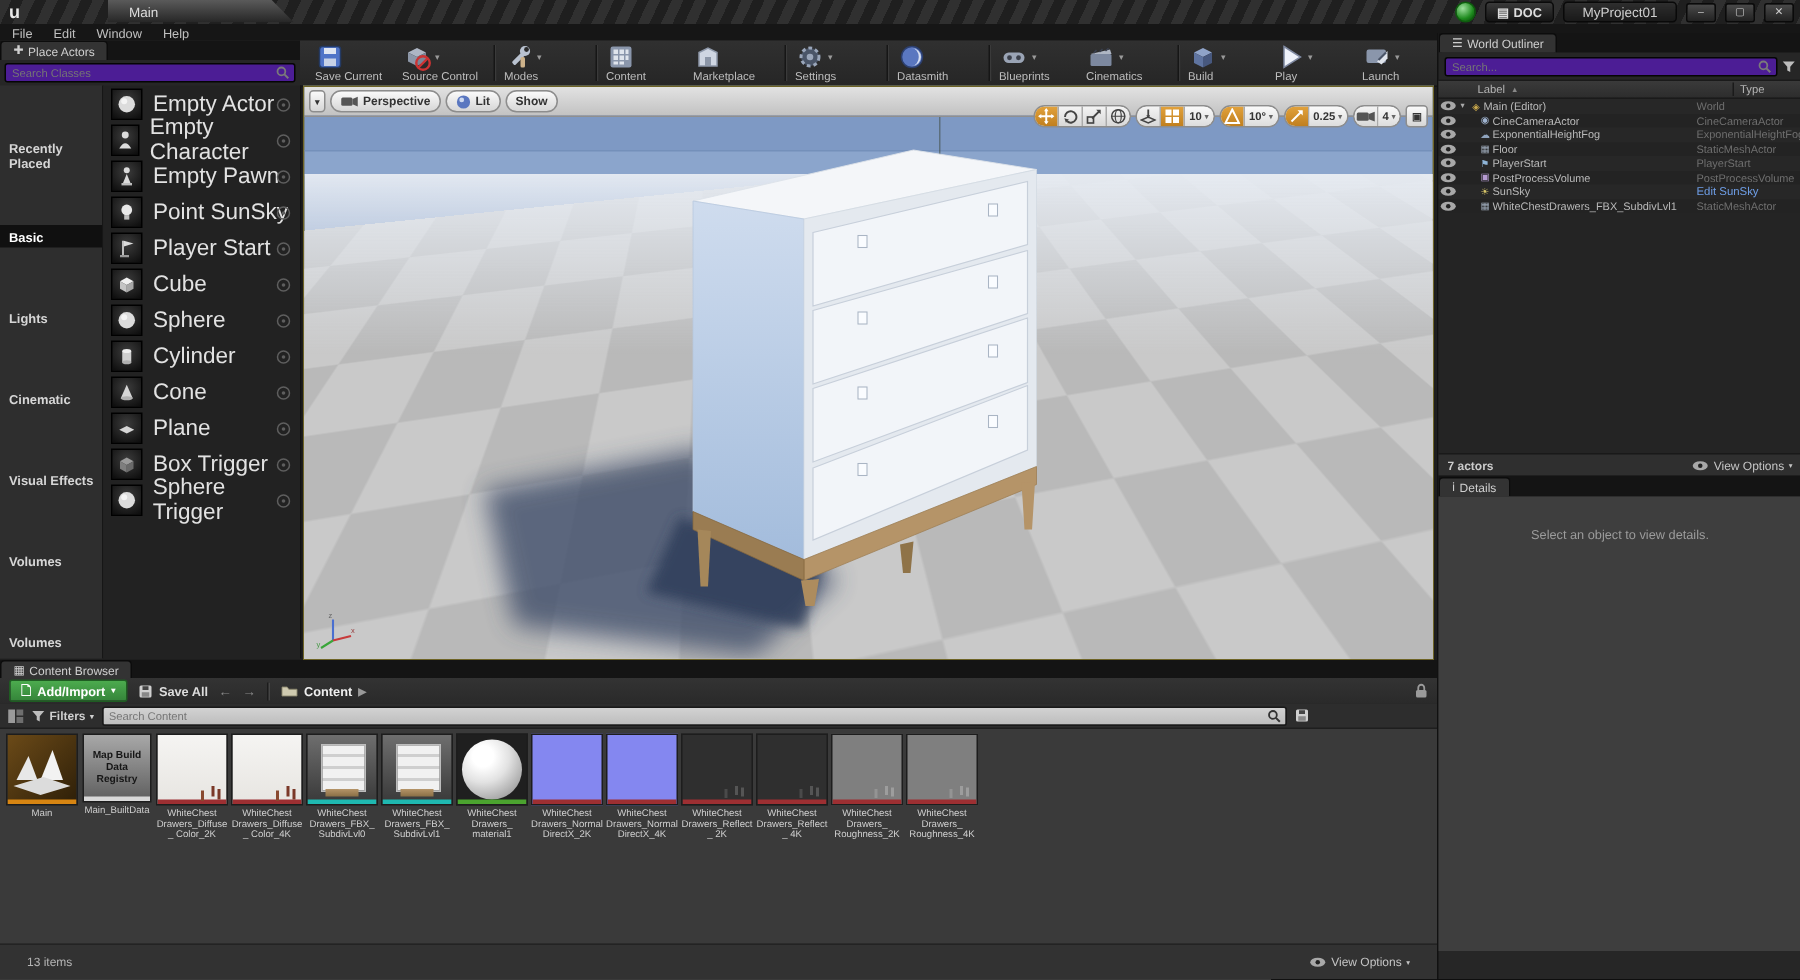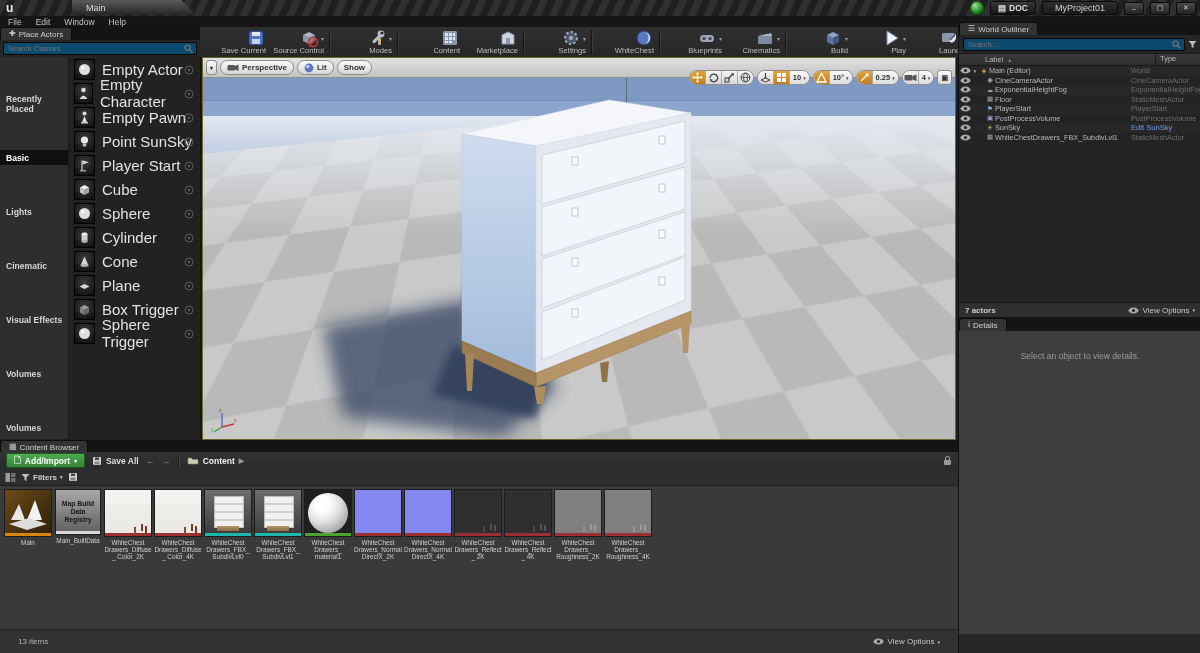--- a/index.html
+++ b/index.html
@@ -20,35 +20,35 @@
 
   
   .menubar{position:absolute;left:0;top:16px;width:1200px;height:11px;background:#161616;display:flex;align-items:center;gap:14px;padding-left:8px;font-size:8.5px;color:#c0c0c0;}
   .menu-item{cursor:default;}
 
   
   .left-panel{position:absolute;left:0;top:27px;width:200px;height:412px;background:#262626;border-right:1px solid #111;}
   .tabstrip{height:13px;background:#141414;display:flex;align-items:flex-end;}
   .tab{background:#333;border:1px solid #0c0c0c;border-bottom:none;border-radius:3px 3px 0 0;height:12px;display:flex;align-items:center;gap:3px;padding:0 8px;font-size:8px;color:#cfcfcf;}
   .pa-search-row{padding:2px 3px;}
-  .searchbox{position:relative;height:11px;background:#0c4a6e;border:1px solid #050505;border-radius:2px;display:flex;align-items:center;}
+  .searchbox{position:relative;height:11px;background:#4c1d95;border:1px solid #050505;border-radius:2px;display:flex;align-items:center;}
   .searchbox input{flex:1;background:transparent;border:none;color:#9a9a9a;font-size:7.5px;padding:0 4px;height:10px;}
   .pa-body{display:flex;position:absolute;top:30px;bottom:0;left:0;right:0;}
   .pa-cats{width:68px;background:#2e2e2e;border-right:1px solid #161616;}
   .pa-cat{height:15px;display:flex;align-items:center;padding-left:6px;font-size:8.6px;font-weight:bold;color:#d6d6d6;margin-top:39px;}
   .pa-cat.sel{background:#101010;color:#fff;}
   .pa-items{flex:1;background:#222;overflow:hidden;}
   .pa-item{height:24px;display:flex;align-items:center;gap:7px;padding-left:5px;position:relative;}
   .pa-thumb{width:19px;height:19px;background:radial-gradient(circle at 50% 35%,#3c3c3c,#0b0b0b);border:1px solid #000;display:flex;align-items:center;justify-content:center;}
   .pa-label{font-size:15px;color:#e2e2e2;}
   .pa-grab{position:absolute;right:6px;top:8px;}
 
   
   .main-toolbar{position:absolute;left:200px;top:27px;width:758px;height:30px;background:linear-gradient(#303030,#262626);border-bottom:1px solid #151515;display:flex;align-items:center;padding-left:10px;gap:2px;}
-  .tb-btn{display:flex;flex-direction:column;align-items:flex-end;justify-content:center;min-width:56px;height:29px;}
+  .tb-btn{display:flex;flex-direction:column;align-items:flex-start;justify-content:center;min-width:56px;height:29px;}
   .tb-top{display:flex;align-items:center;gap:2px;height:18px;}
   .tb-caret{font-size:6px;color:#9a9a9a;}
   .tb-label{font-size:7.6px;color:#bdbdbd;margin-top:-1px;}
   .tb-sep{width:1px;height:24px;background:#161616;border-right:1px solid #3a3a3a;margin:0 3px;}
 
   
   .viewport{position:absolute;left:202px;top:57px;width:754px;height:383px;border:1px solid #6e6426;box-sizing:border-box;background:#7c97c2;}
   .vp-toolbar{position:absolute;left:0;top:0;right:0;height:19px;background:linear-gradient(#e2e2e2,#c2c2c2);border-bottom:1px solid #8f8f8f;display:flex;align-items:center;padding:0 3px;gap:3px;z-index:5;}
   .vp-btn{display:flex;align-items:center;gap:3px;background:linear-gradient(#fafafa,#d6d6d6);border:1px solid #8d8d8d;border-radius:8px;height:13px;padding:0 6px;font-size:8px;font-weight:bold;color:#333;}
   .vp-btn.sq{border-radius:3px;padding:0 4px;}
@@ -65,21 +65,21 @@
   .floor-wrap{position:absolute;left:0;top:39px;right:0;bottom:0;overflow:hidden;}
   .floor-plane{position:absolute;left:-120%;top:0;width:340%;height:1100px;background:conic-gradient(#c9c9c9 90deg,#b9b9b9 90deg 180deg,#c9c9c9 180deg 270deg,#b9b9b9 270deg);background-size:78px 78px;transform-origin:50% 0;transform:perspective(430px) rotateX(59deg) rotateZ(-11deg);}
   .haze{position:absolute;left:0;top:0;right:0;height:120px;background:linear-gradient(rgba(231,236,243,.95),rgba(231,236,243,0));}
   .chest-svg{position:absolute;left:0;top:0;}
   .gizmo{position:absolute;left:6px;bottom:4px;}
 
   
   .right-panel{position:absolute;left:958px;top:22px;width:242px;height:631px;background:#262626;border-left:1px solid #111;}
   .wo-search-row{padding:3px 4px 2px 4px;display:flex;gap:3px;align-items:center;}
   .wo-search{flex:1;}
-  .wo-header{height:11px;background:linear-gradient(#3a3a3a,#2d2d2d);border-top:1px solid #1a1a1a;border-bottom:1px solid #1a1a1a;display:flex;font-size:7.5px;color:#b5b5b5;}
+  .wo-header{height:11px;background:linear-gradient(#3a3a3a,#2d2d2d);border-top:1px solid #1a1a1a;border-bottom:1px solid #1a1a1a;display:flex;font-size:7.5px;color:#b5b5b5;align-items:center;}
   .wo-col-label{width:170px;padding-left:26px;display:flex;gap:4px;align-items:center;}
   .wo-col-type{flex:1;border-left:1px solid #1a1a1a;padding-left:4px;}
   .wo-rows{}
   .wo-row{height:9.5px;display:flex;align-items:center;font-size:7.3px;}
   .wo-row:nth-child(odd){background:#272727;}
   .wo-row:nth-child(even){background:#232323;}
   .eye{width:12px;display:flex;justify-content:center;}
   .wo-exp{width:8px;font-size:5.5px;color:#aaa;text-align:center;}
   .wo-ico{width:10px;font-size:6.5px;text-align:center;}
   .wo-lbl{color:#b8b8b8;white-space:nowrap;overflow:hidden;}
@@ -465,21 +465,21 @@
       <div class="tb-sep"></div>
       <div class="tb-btn">
         <div class="tb-top">
           <span class="icn">
             <svg width="20" height="20" viewBox="0 0 20 20">
               <circle cx="10" cy="10" r="7" fill="#5a77c0" stroke="#2c3f6e"></circle>
               <path d="M10 4 a6 6 0 0 1 0 12 a4.5 6 0 0 0 0 -12" fill="#d8e0f0"></path>
             </svg>
           </span>
         </div>
-        <div class="tb-label">WhiteChest</div>
+        <div class="tb-label">Datasmith</div>
       </div>
       <div class="tb-sep"></div>
       <div class="tb-btn">
         <div class="tb-top">
           <span class="icn">
             <svg width="20" height="20" viewBox="0 0 20 20">
               <rect x="3" y="7" width="14" height="7" rx="3.5" fill="#9aa4b5"></rect>
               <circle cx="7" cy="10.5" r="1.6" fill="#3a3f4a"></circle>
               <circle cx="13" cy="10.5" r="1.6" fill="#3a3f4a"></circle>
             </svg>
@@ -940,20 +940,29 @@
         </span>
       <div class="filters">
           <span class="icn" id="cb-funnel">
             <svg width="9" height="9" viewBox="0 0 9 9">
               <polygon points="0.5,1 8.5,1 5.5,4.5 5.5,8 3.5,7 3.5,4.5" fill="#bdbdbd"></polygon>
             </svg>
           </span>
           <span>Filters</span>
           <span style="font-size:5px;">▾</span>
         </div>
+      <div class="cb-search">
+        <input placeholder="Search Content" style="">
+        <span class="icn" id="cb-mag" style="margin-right:3px;">
+            <svg width="9" height="9" viewBox="0 0 9 9">
+              <circle cx="3.6" cy="3.6" r="2.6" fill="none" stroke="#333" stroke-width="1.2"></circle>
+              <line x1="5.6" y1="5.6" x2="8.2" y2="8.2" stroke="#333" stroke-width="1.3"></line>
+            </svg>
+          </span>
+      </div>
       <span class="icn" id="cb-savesearch">
           <svg width="10" height="10" viewBox="0 0 10 10">
             <rect x="1" y="1" width="8" height="8" rx="1" fill="#cfcfcf"></rect>
             <rect x="3" y="1.5" width="4" height="2.5" fill="#444"></rect>
             <rect x="2.5" y="5.5" width="5" height="3" fill="#888"></rect>
           </svg>
         </span>
     </div>
     <div class="cb-assets" id="cb-assets">
         <div class="tile">

